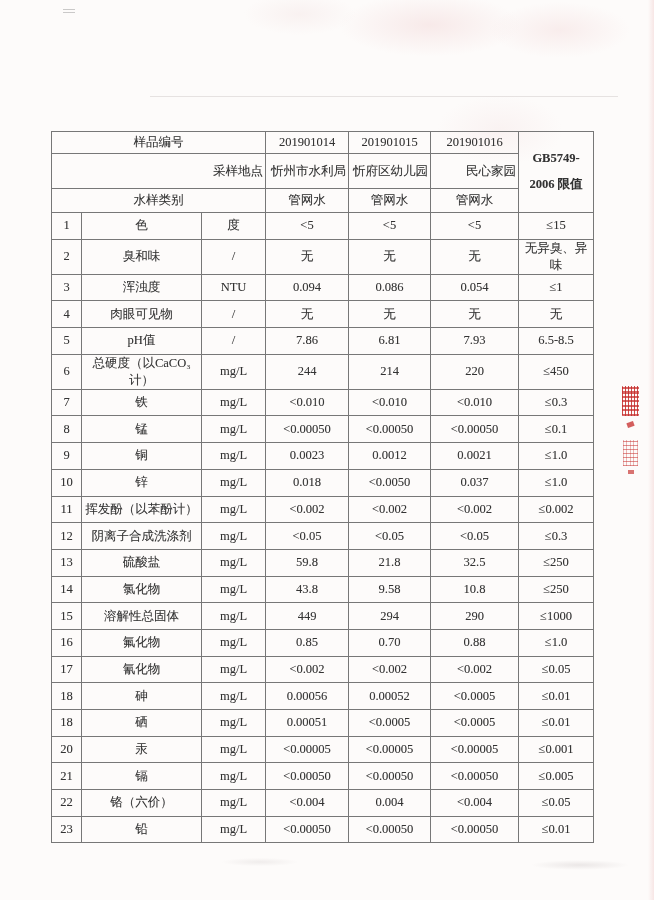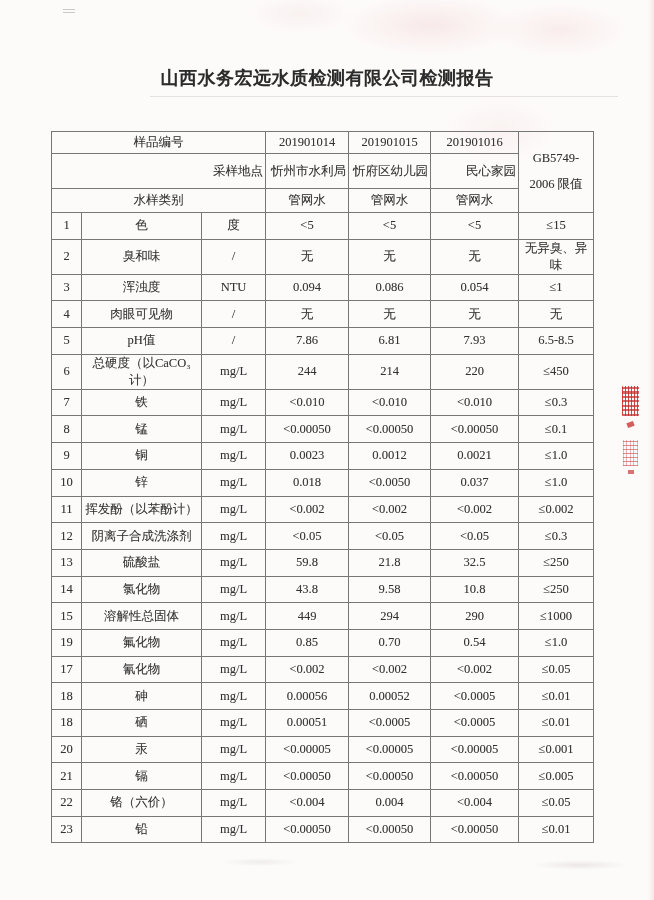--- a/index.html
+++ b/index.html
@@ -35,21 +35,21 @@
     text-align:center;vertical-align:middle;
     font-size:12.5px;color:#333;
     padding:0 2px;overflow:hidden;
   }
   thead td{font-size:13px;}
   tr.h1 td{height:21px;}
   tr.h2 td{height:34px;line-height:1.15;text-align:right;}
   tr.h3 td{height:23px;font-family:Liberation Serif, serif;}
   tbody td{height:25.7px;}
   td.c-name{text-align:left;padding-left:7px;}
-  td.hlimit{font-size:13px;line-height:1.1;}
+  td.hlimit{font-size:13px;line-height:1.1;font-weight:bold;}
   td.hlimit .l1{margin-bottom:12px;}
   
   .ghost-line{position:absolute;top:96px;left:150px;width:468px;border-top:1px solid rgba(165,155,155,.26);}
   .corner-mark{position:absolute;left:63px;top:7px;width:12px;height:6px;
     background:repeating-linear-gradient(0deg, rgba(140,140,140,.45) 0 1px, transparent 1px 3px);}
   .edge-streak{position:absolute;right:0;top:0;width:6px;height:900px;
     background:linear-gradient(to right, transparent, rgba(243,213,213,.55));}
   .stamp{position:absolute;left:618px;top:384px;width:28px;height:94px;}
   .stamp i{display:block;position:absolute;}
   .stamp .s1{top:2px;left:4px;width:17px;height:30px;border-radius:1px;
@@ -67,21 +67,20 @@
   .stamp .s4{top:86px;left:10px;width:6px;height:4px;background:rgba(197,42,40,.65);filter:blur(.3px);}
 </style>
 </head>
 <body>
 
 <div class="page">
 
   <div class="corner-mark"></div>
   <div class="ghost-line"></div>
 
-  <h1 class="title">山西水务宏远水质检测有限公司检测报告</h1>
 
 
   <table class="results">
     <colgroup>
       <col style="width:30px">
         <col style="width:120px">
         <col style="width:64px">
       <col style="width:83px">
         <col style="width:82px">
         <col style="width:88px">
@@ -241,26 +240,26 @@
         <tr>
           <td class="c-no">15</td>
           <td class="c-name">溶解性总固体</td>
           <td class="c-unit">mg/L</td>
           <td class="c-val">449</td>
           <td class="c-val">294</td>
           <td class="c-val">290</td>
           <td class="c-limit">≤1000</td>
         </tr>
         <tr>
-          <td class="c-no">19</td>
+          <td class="c-no">16</td>
           <td class="c-name">氟化物</td>
           <td class="c-unit">mg/L</td>
           <td class="c-val">0.85</td>
           <td class="c-val">0.70</td>
-          <td class="c-val">0.54</td>
+          <td class="c-val">0.88</td>
           <td class="c-limit">≤1.0</td>
         </tr>
         <tr>
           <td class="c-no">17</td>
           <td class="c-name">氰化物</td>
           <td class="c-unit">mg/L</td>
           <td class="c-val">&lt;0.002</td>
           <td class="c-val">&lt;0.002</td>
           <td class="c-val">&lt;0.002</td>
           <td class="c-limit">≤0.05</td>

